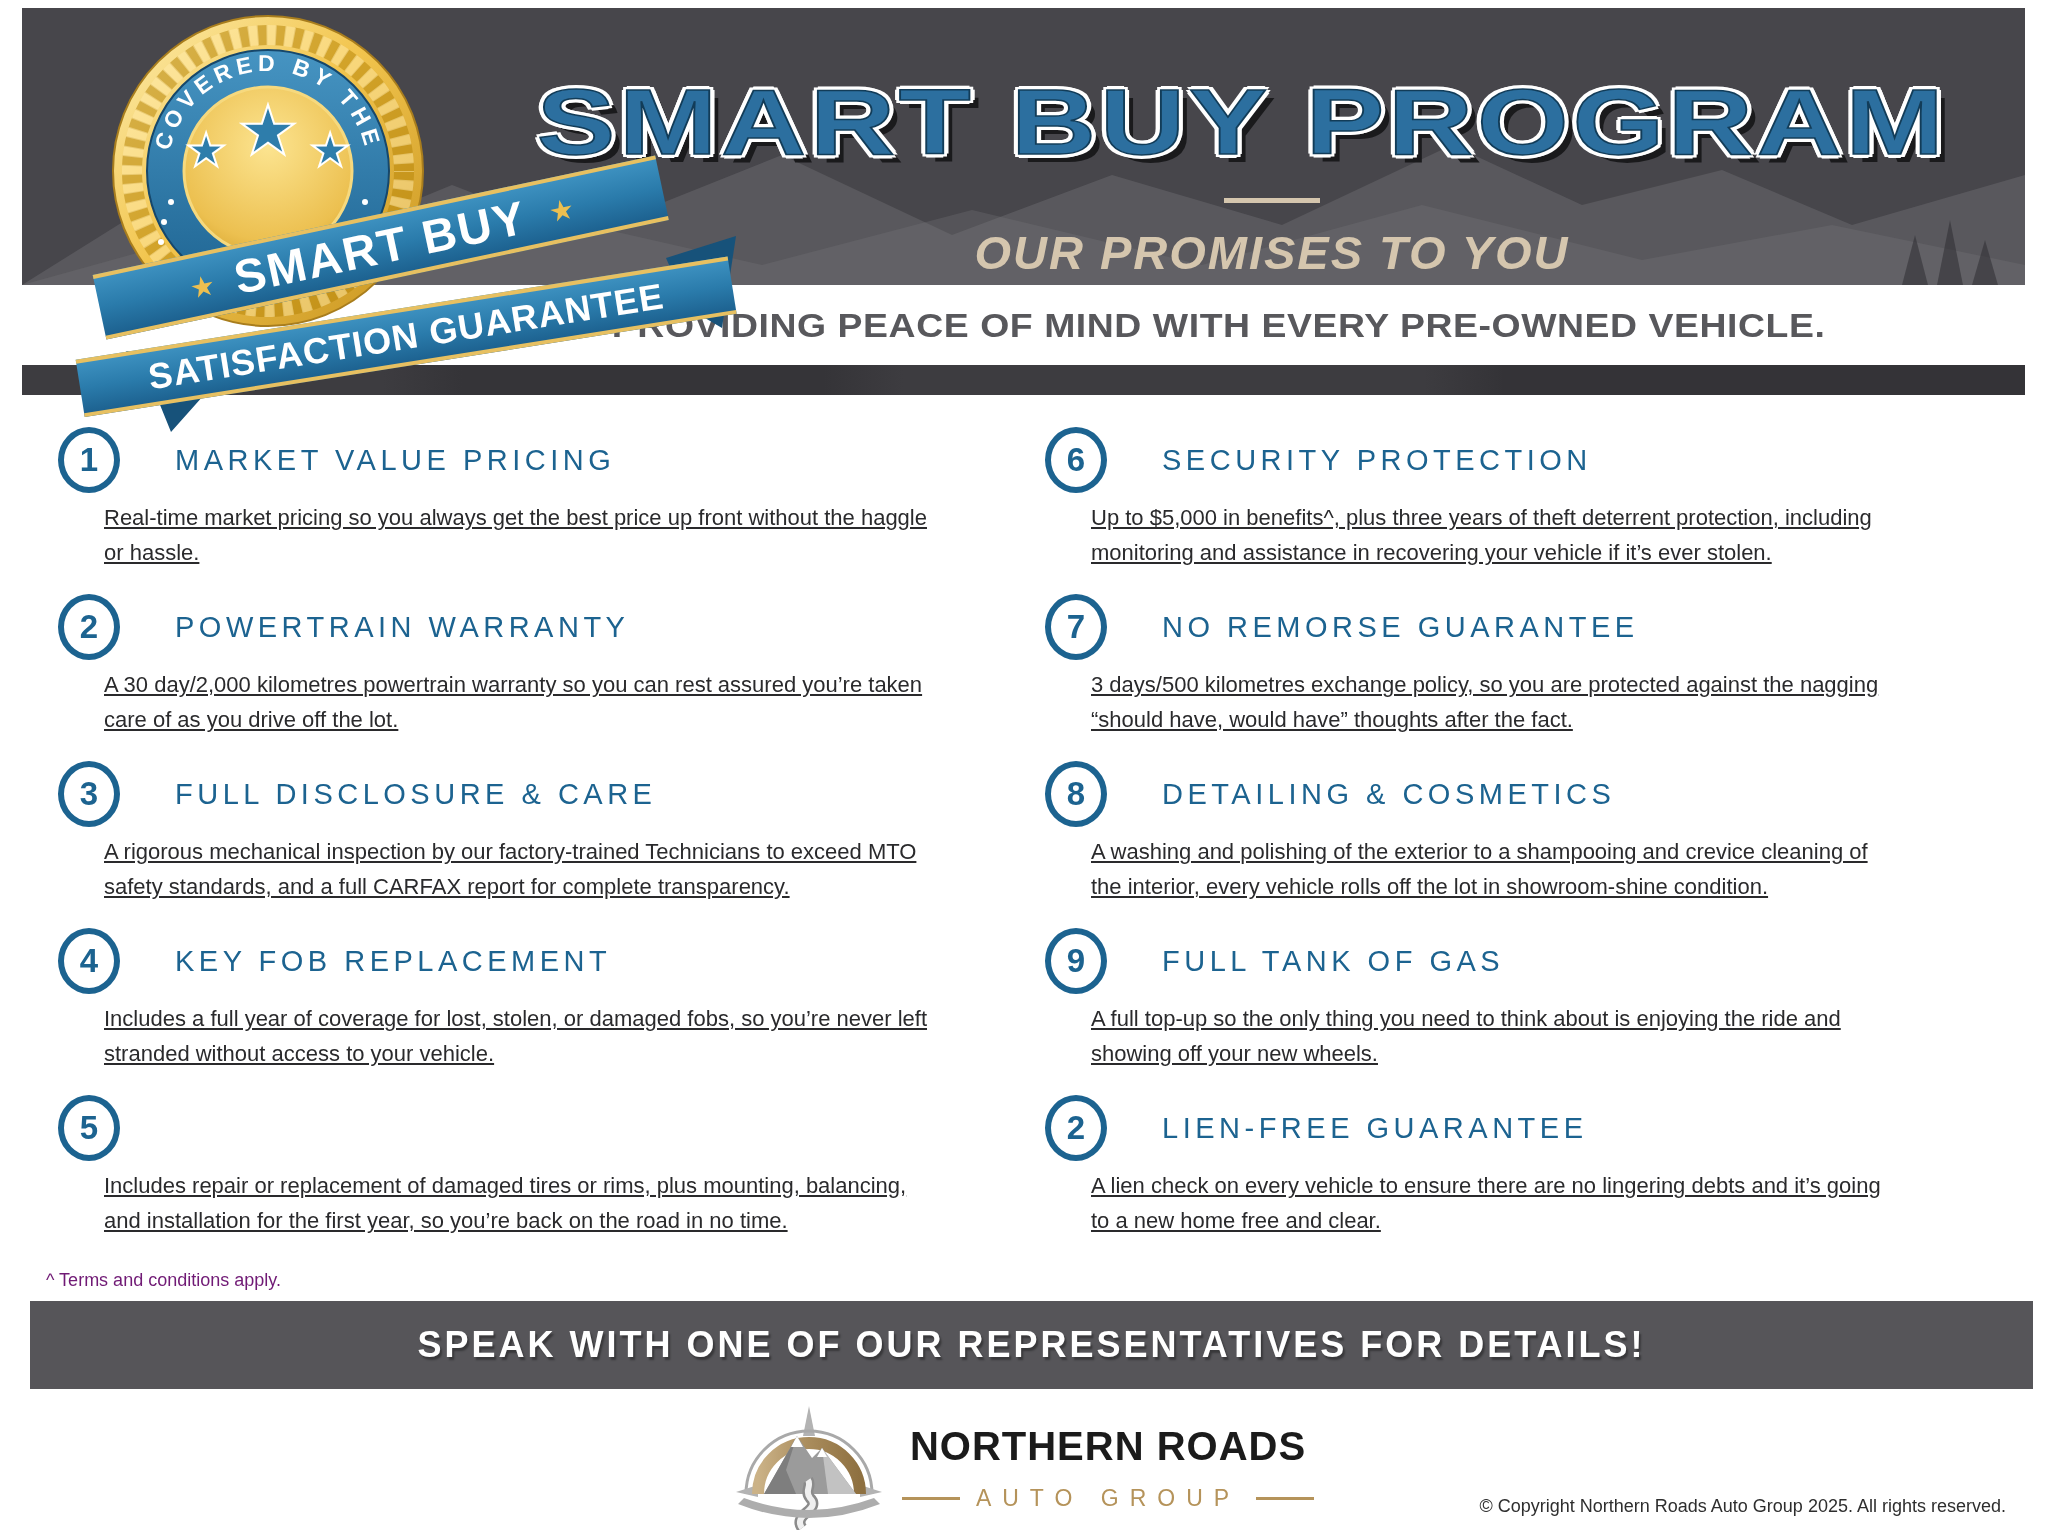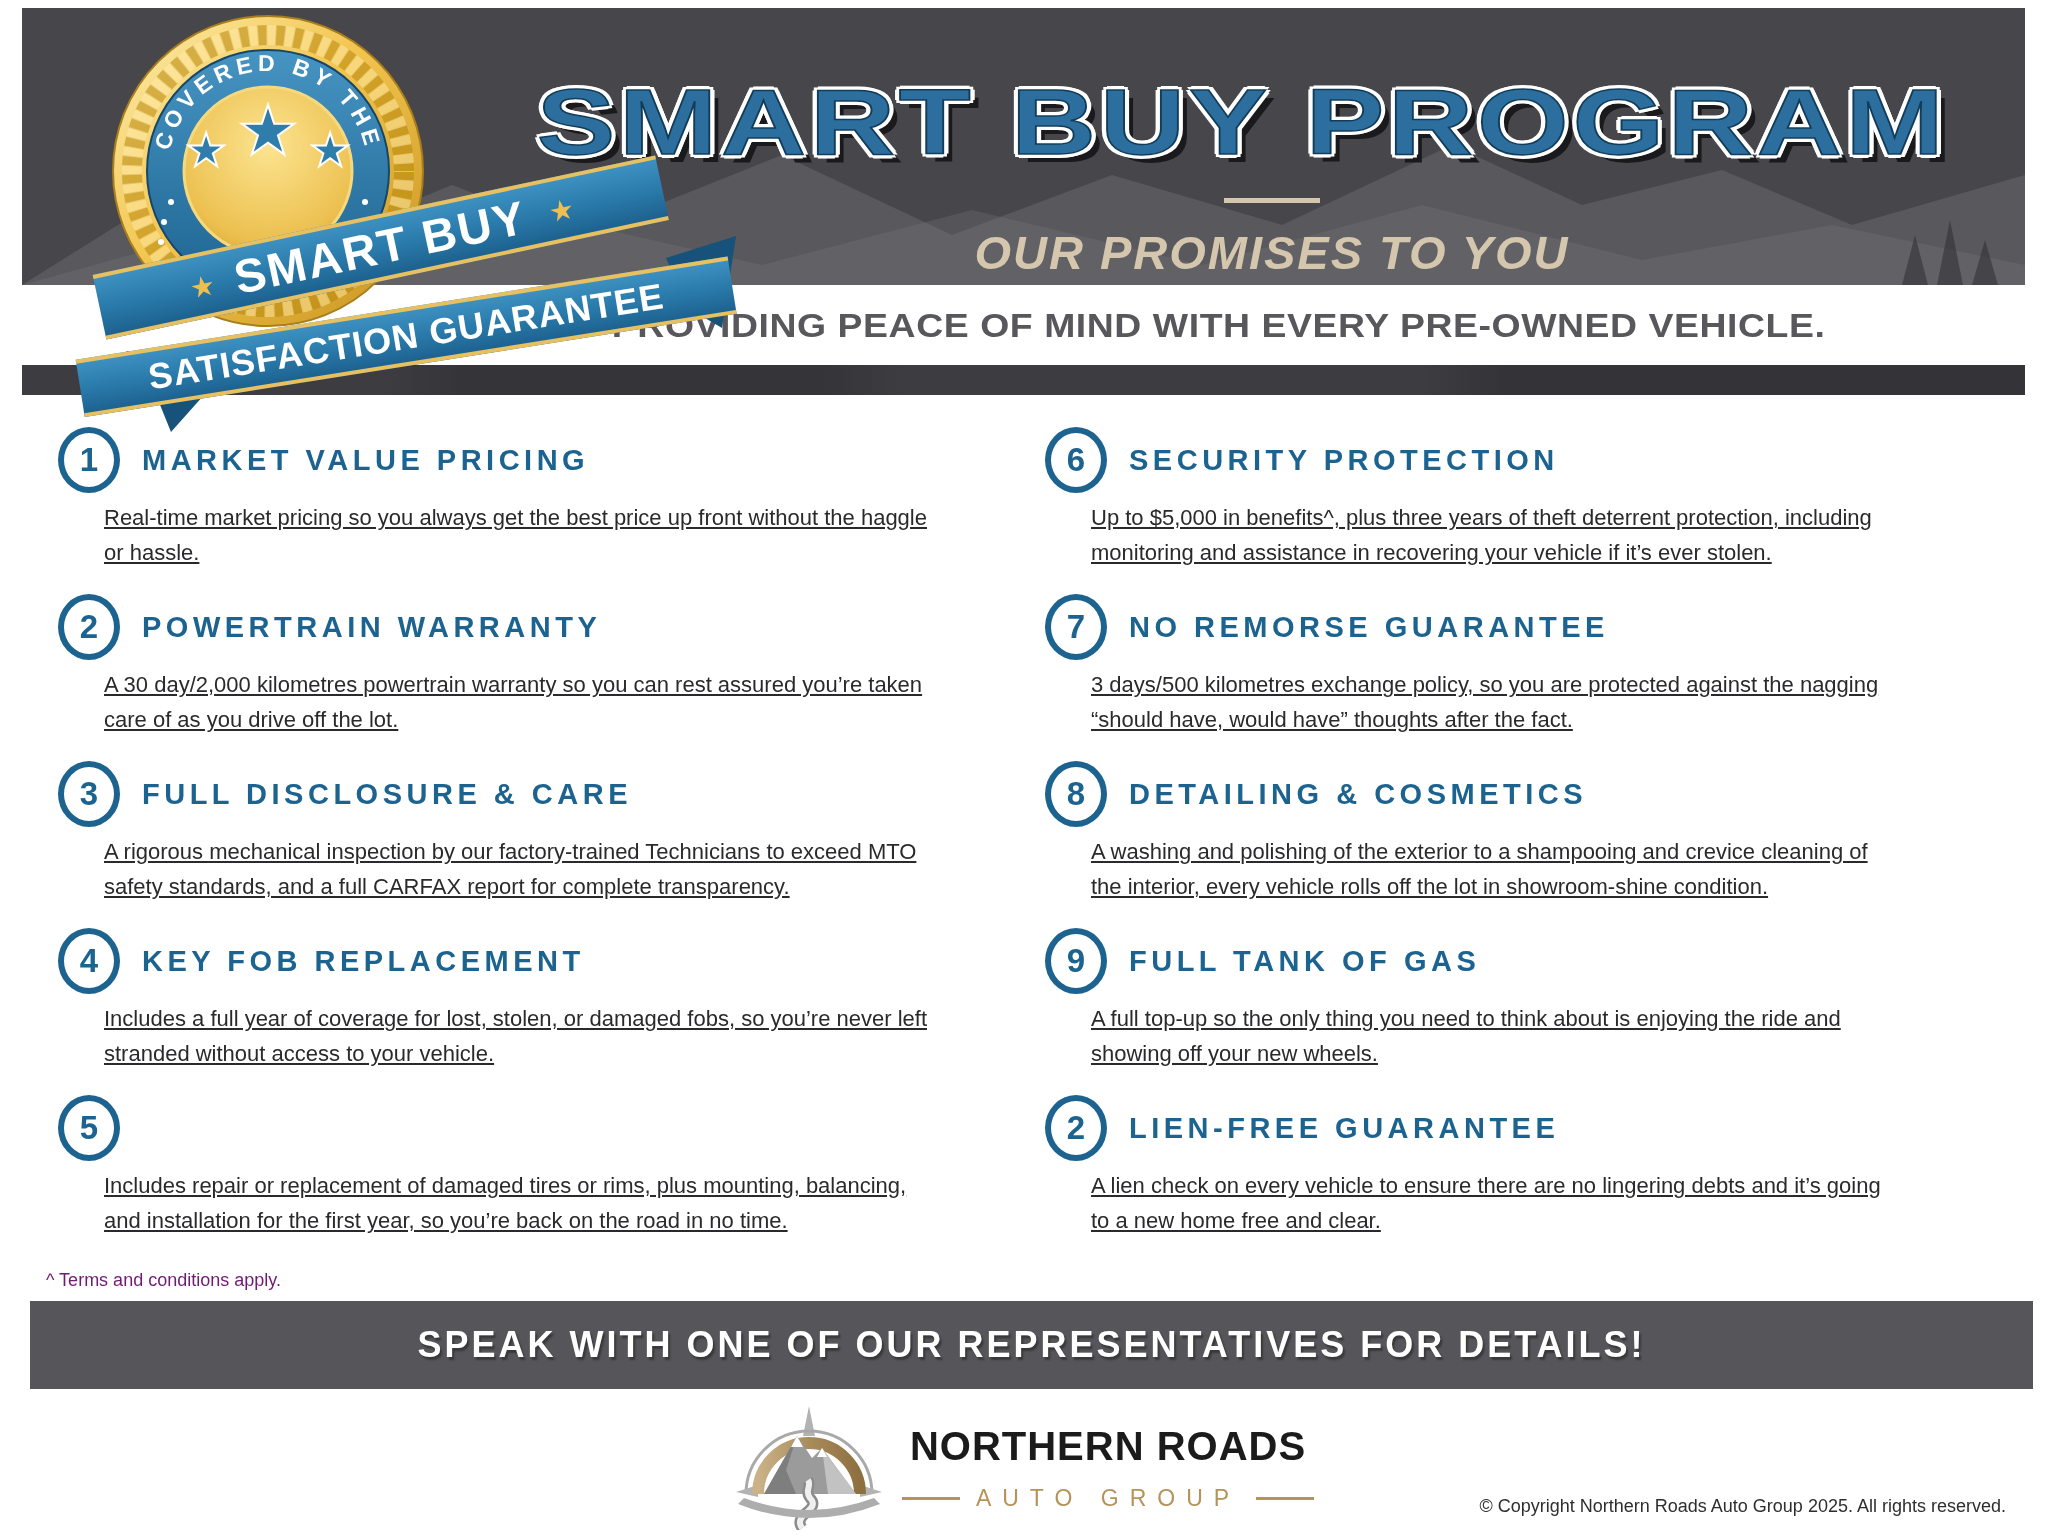--- a/index.html
+++ b/index.html
@@ -32,21 +32,21 @@
 
   
   .col{position:absolute;top:427px;}
   .col-left{left:58px;width:900px;}
   .col-right{left:1045px;width:900px;}
   .item{position:relative;height:167px;}
   .item-head{display:flex;align-items:center;gap:22px;height:66px;}
   .num{box-sizing:border-box;width:62px;height:66px;border:6px solid #1c6390;border-radius:50%;
        color:#1c6390;font-weight:bold;font-size:33px;display:flex;align-items:center;justify-content:center;
        flex:0 0 auto;}
-  .item-title{font-size:29px;font-weight:bold;letter-spacing:4.5px;color:#1c6390;white-space:nowrap;}
+  .item-title{font-size:29px;font-weight:normal;letter-spacing:4.5px;color:#1c6390;white-space:nowrap;margin-left:33px;}
   .item-body{margin:7px 0 0 46px;font-size:22px;line-height:35px;color:#2a2a2c;text-decoration:underline;}
   .col-left .item-body{max-width:828px;}
   .col-right .item-body{max-width:806px;}
 
   
   .footnote{position:absolute;left:46px;top:1270px;font-size:18px;color:#701a75;}
   .banner{position:absolute;left:30px;top:1301px;width:2003px;height:88px;background:#565559;
           display:flex;align-items:center;justify-content:center;}
   .banner-text{font-size:36px;font-weight:bold;color:#ffffff;letter-spacing:3px;
                text-shadow:2px 3px 2px rgba(0,0,0,.35);white-space:nowrap;}

